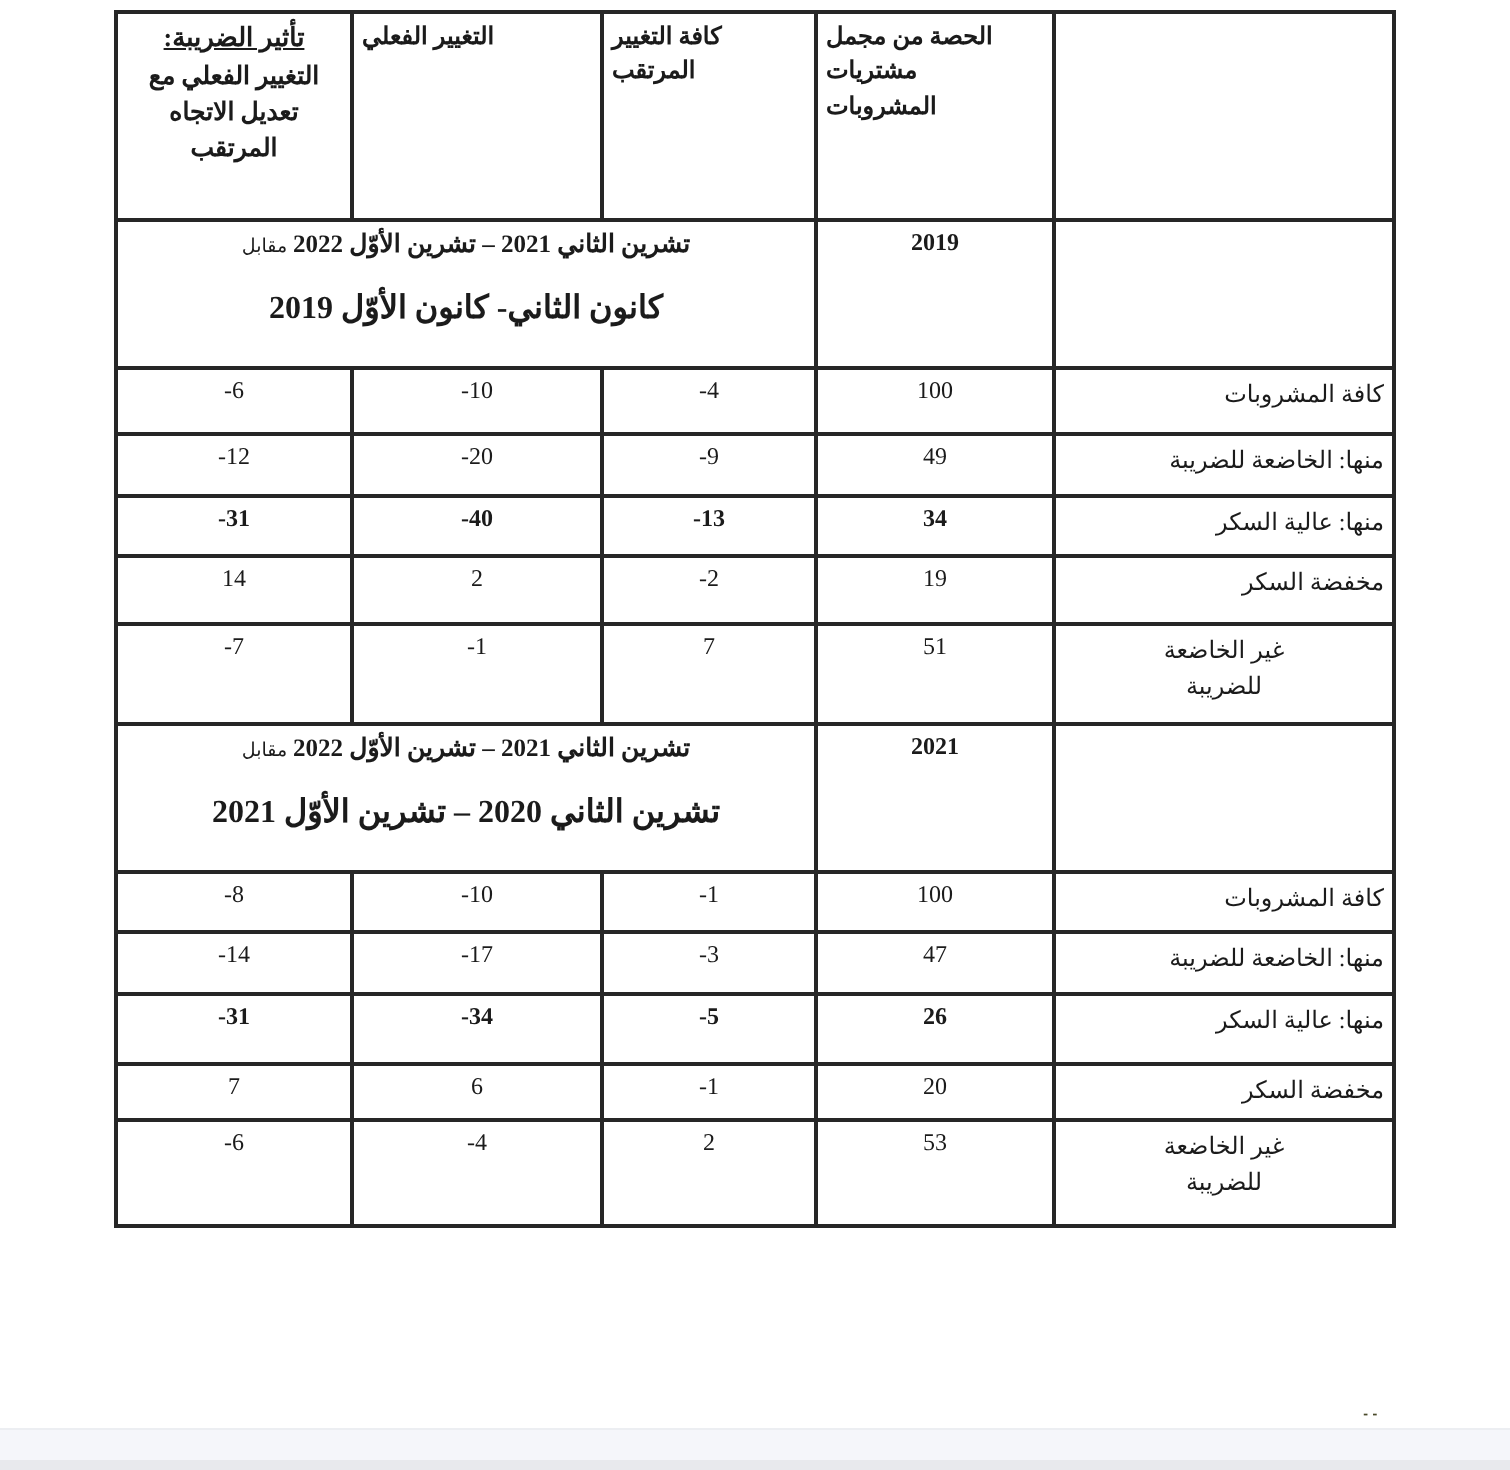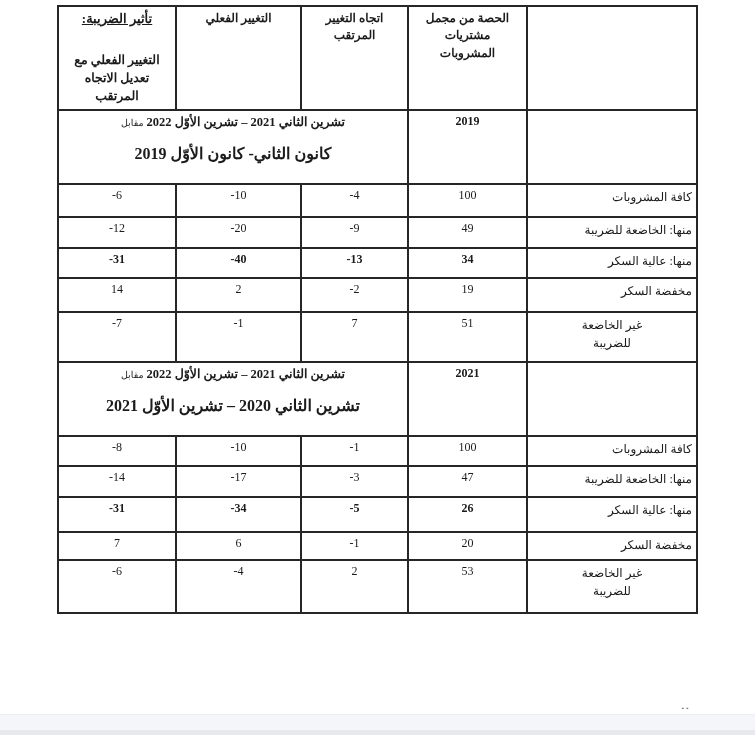--- a/index.html
+++ b/index.html
@@ -28,25 +28,25 @@
   
   col.c-label{width:170px;}
   col.c-share{width:119px;}
   col.c-expected{width:107px;}
   col.c-actual{width:125px;}
   col.c-effect{width:118px;}
 
   tr.r-header td{height:96px;}
   tr.r-band td{height:66px;margin-left:28px;}
 
-  .hdr{font-weight:bold;text-align:center;font-size:12.5px;line-height:1.45;margin-top:29px;}
+  .hdr{font-weight:bold;text-align:left;font-size:12.5px;line-height:1.45;margin-top:29px;}
   .prewrap{white-space:pre-line;}
   .hdr-effect{text-align:center;}
   .hdr-effect .ttl{font-weight:bold;text-decoration:underline;font-size:13px;display:block;margin-top:1px;}
-  .hdr-effect .sub{font-weight:bold;font-size:12.5px;display:block;margin-top:24px;line-height:1.45;white-space:pre-line;}
+  .hdr-effect .sub{font-weight:bold;font-size:12.5px;display:block;margin-top:2px;line-height:1.45;white-space:pre-line;}
 
   td.band-cell{text-align:center;vertical-align:top;padding-top:8px;}
   .band-main{font-weight:bold;font-size:12.5px;}
   .band-vs{font-size:9.5px;font-weight:normal;}
   .band-base{font-weight:bold;font-size:16px;display:block;margin-top:14px;}
   td.year-cell{vertical-align:middle;text-align:center;font-weight:bold;font-size:12px;}
 
   td.num{direction:ltr;text-align:center;font-size:11.5px;padding-top:4px;}
   tr.bold-vals td.num{font-weight:bold;}
   td.row-label{font-size:12.5px;text-align:right;padding-right:10px;padding-top:4px;line-height:1.5;}
@@ -79,21 +79,21 @@
         <col class="c-actual">
         <col class="c-effect">
     </colgroup>
 
     <tbody>
         <tr class="r-header">
       <td></td>
       <td class="hdr prewrap">الحصة من مجمل
 مشتريات
 المشروبات</td>
-      <td class="hdr prewrap thick-left">اتجاه التغيير
+      <td class="hdr prewrap thick-left">كافة التغيير
 المرتقب</td>
       <td class="hdr">التغيير الفعلي</td>
       <td class="hdr-effect">
         <span class="ttl">تأثير الضريبة:</span>
         <span class="sub">التغيير الفعلي مع
 تعديل الاتجاه
 المرتقب</span>
       </td>
     </tr>
 

